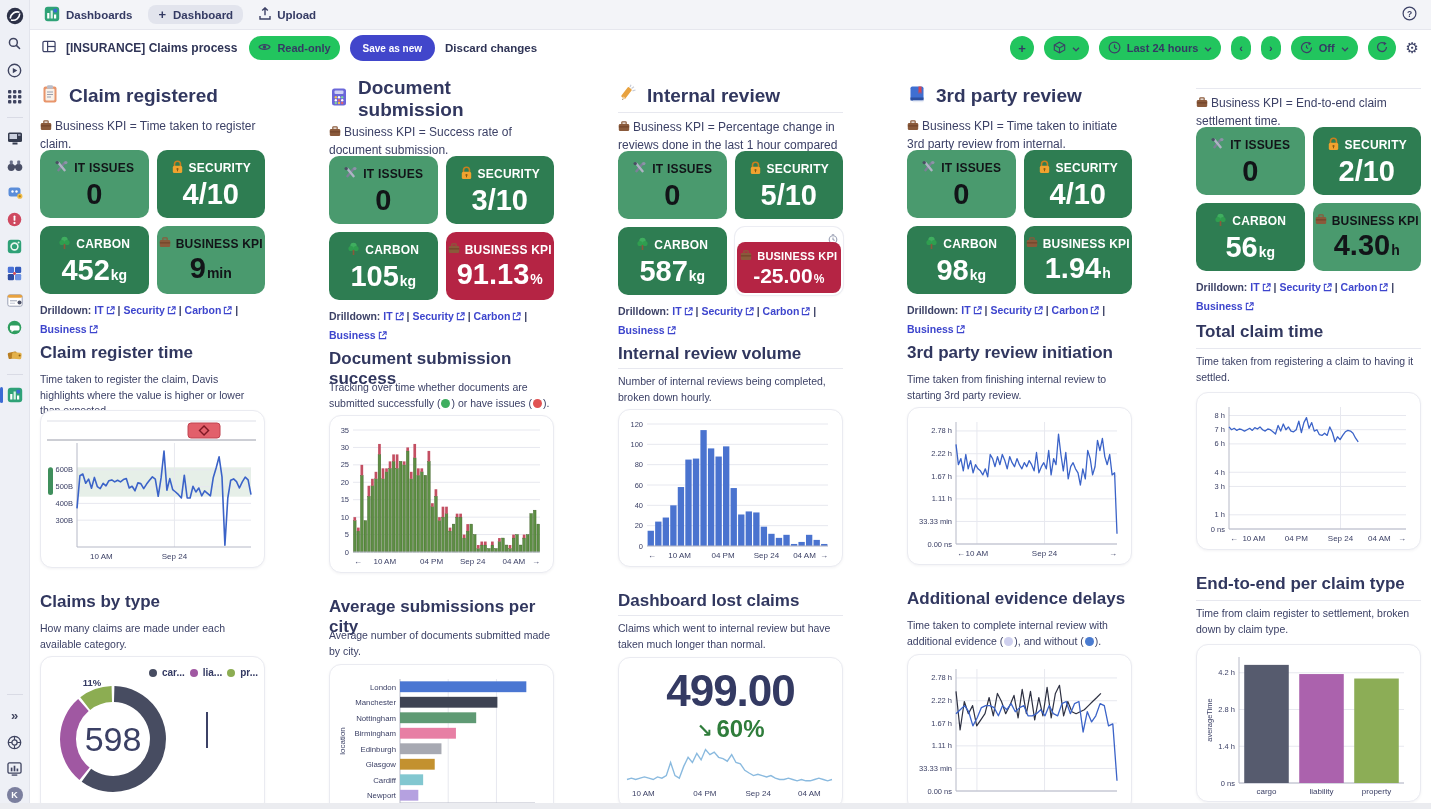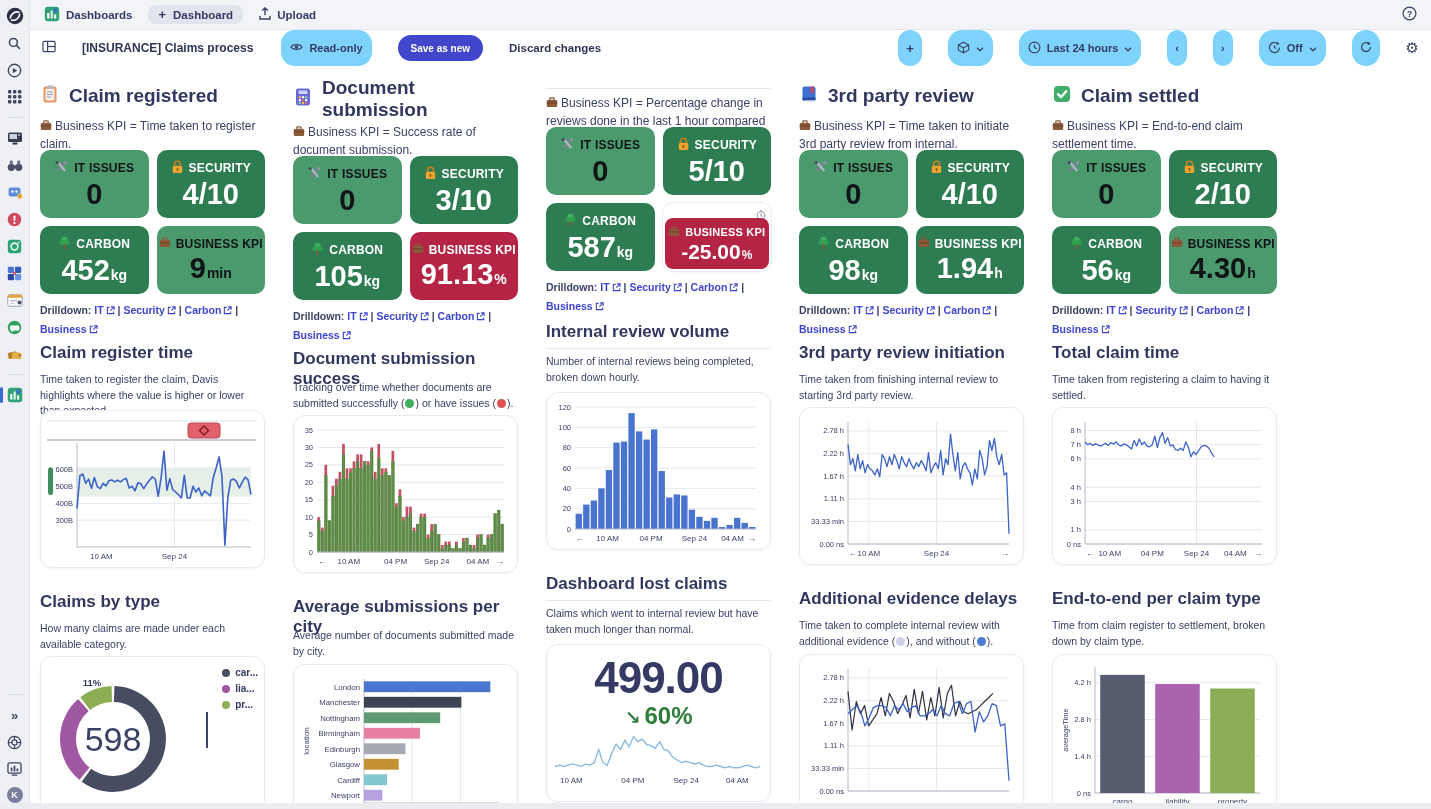--- a/index.html
+++ b/index.html
@@ -14,29 +14,29 @@
   .sb-bottom{margin-top:auto;display:flex;flex-direction:column;align-items:center;gap:9px}
   .chev2{font-size:13px;font-weight:700;color:#41465f;line-height:1}
   .avatar{width:16px;height:16px;border-radius:50%;background:#7b7f9e;color:#fff;font-size:9px;font-weight:700;display:flex;align-items:center;justify-content:center}
   
   .main{flex:1;display:flex;flex-direction:column;min-width:0}
   .topbar{height:30px;flex:0 0 30px;background:#f3f4f8;border-bottom:1px solid #e6e7ee;display:flex;align-items:center;padding:0 14px;gap:16px;font-size:11.5px;font-weight:700;color:#343a63}
   .tb-item{display:flex;align-items:center;gap:6px;cursor:pointer}
   .tab{background:#e2e4ed;border-radius:8px;padding:3px 10px;display:flex;gap:7px;align-items:center}
   .plus{font-size:13px;font-weight:700;line-height:1}
   .spacer{flex:1}
-  .toolbar{height:36px;flex:0 0 36px;background:#fff;display:flex;align-items:center;padding:0 12px;gap:26px}
+  .toolbar{height:36px;flex:0 0 36px;background:#fff;display:flex;align-items:center;padding:0 12px;gap:10px}
   .tl-title{font-size:12px;font-weight:700;color:#2f3456;margin-right:2px}
-  .pill{background:#7dd3fc;border-radius:14px;height:36px;display:flex;align-items:center;padding:0 9px;gap:6px;font-size:11px;font-weight:700;color:#343a63;cursor:pointer}
+  .pill{background:#22c55e;border-radius:14px;height:24px;display:flex;align-items:center;padding:0 9px;gap:6px;font-size:11px;font-weight:700;color:#343a63;cursor:pointer}
   .pill.sq{padding:0 8px}
   .btn-primary{background:#4146cb;color:#fff;border-radius:14px;height:26px;padding:0 13px;font-weight:700;font-size:10px;display:flex;align-items:center;cursor:pointer}
   .btn-text{font-size:11.5px;font-weight:700;color:#2f3456;cursor:pointer}
   .gear{font-size:15px;color:#3c4166;cursor:pointer;font-family:"DejaVu Sans",sans-serif}
   
-  .content{display:flex;gap:28px;padding:18px 0 0 10px;flex:1;overflow:hidden}
+  .content{display:flex;gap:64px;padding:18px 0 0 10px;flex:1;overflow:hidden}
   .col{width:225px;flex:0 0 225px;display:flex;flex-direction:column}
   .col-head{display:flex;align-items:center;gap:9px;height:30px}
   .col-title{font-size:19px;font-weight:700;color:#31375f}
   .divider{height:1px;background:#e7e8ef;margin:4px 0 0}
   .subtitle{height:36px;font-size:12px;color:#3c4166;line-height:1.5;padding-top:5px}
   .subtitle svg{vertical-align:-1px;margin-right:3px}
   .kpis{display:grid;grid-template-columns:1fr 1fr;grid-auto-rows:68px;gap:8px;margin-top:2px;height:144px}
   .tile{border-radius:10px;display:flex;flex-direction:column;align-items:center;justify-content:center;gap:3px;cursor:default}
   .tile .hd{display:flex;align-items:center;gap:5px;font-size:12px;font-weight:700;letter-spacing:.2px}
   .tile .val{font-size:29px;font-weight:700;line-height:1;display:flex;align-items:baseline}
@@ -55,21 +55,21 @@
   .drill svg{margin-left:2px;vertical-align:-1px}
   .ptitle{font-size:17px;font-weight:700;color:#31375f;margin-top:4px;height:22px}
   .pdesc{font-size:10.5px;color:#3c4166;line-height:1.5;height:34px;margin-top:5px}
   .dot{display:inline-block;width:9px;height:9px;border-radius:50%;vertical-align:-1px;margin:0 1px}
   .card{border:1px solid #eaebf1;border-radius:12px;box-shadow:0 1px 3px rgba(20,25,60,.05);padding:6px;height:158px;margin-top:4px;position:relative;background:#fff}
   .gap{height:20px;flex:0 0 20px}
   svg text{font-family:"Liberation Sans","DejaVu Sans",sans-serif}
   .stat-value{font-size:44px;font-weight:700;color:#343a63;text-align:center;margin-top:2px;letter-spacing:-1px}
   .stat-trend{font-size:24px;font-weight:700;color:#2f7d3b;text-align:center;line-height:1.1}
   .stat-trend .arr{font-size:19px;margin-right:4px;font-family:"DejaVu Sans",sans-serif}
-  .legend{position:absolute;top:10px;right:6px;display:flex;flex-direction:column;gap:5px;font-size:10px;font-weight:700;color:#343a63}
+  .legend{position:absolute;top:10px;right:6px;display:flex;flex-direction:row;gap:5px;font-size:10px;font-weight:700;color:#343a63}
   .legend .li{display:flex;align-items:center;gap:5px}
   .ldot{width:8px;height:8px;border-radius:50%}
   .lscroll{position:absolute;right:56px;top:55px;width:2px;height:36px;background:#3c4166;cursor:pointer}
   .bottom-strip{position:fixed;left:0;right:0;bottom:0;height:6px;background:#ebecf0}
 </style>
 </head>
 <body>
 
 <div class="app">
   <div class="sidebar" id="sidebar">
@@ -686,20 +686,29 @@
               <text x="60" y="96.05" text-anchor="end" font-size="7.8" fill="#3c4166">Glasgow</text>
               <rect x="64" y="103.325" width="23.142857142857142" height="10.85" fill="#82c7d0"></rect>
               <text x="60" y="111.55" text-anchor="end" font-size="7.8" fill="#3c4166">Cardiff</text>
               <rect x="64" y="118.825" width="18.32142857142857" height="10.85" fill="#b5a1e0"></rect>
               <text x="60" y="127.05" text-anchor="end" font-size="7.8" fill="#3c4166">Newport</text>
               <line x1="64" x2="199" y1="132" y2="132" stroke="#b6b9c7"></line>
               <text x="9" y="70" font-size="8" fill="#3c4166" text-anchor="middle" transform="rotate(-90 9 70)">location</text>
             </svg></div>
         </div>
         <div class="col">
+          <div class="col-head">
+            <span><svg width="20" height="20" viewBox="0 0 20 20">
+                <rect x="6" y="3" width="5" height="12" rx="1" transform="rotate(38 8.5 9)" fill="#e8a23f"></rect>
+                <path d="M4.2 15.8 L7.8 14.6 L5.6 12.2 Z" fill="#f0cfa0"></path>
+                <path d="M4.2 15.8 L5.3 15.4 L4.7 14.7 Z" fill="#40342a"></path>
+                <path d="M13.5 4.5 L16 2.8 M14.5 6.8 L17.5 6 M12 3 L13 0.8" stroke="#c9cdd8" stroke-width="1.2"></path>
+              </svg></span>
+            <span class="col-title">Internal review</span>
+          </div>
           <div class="divider"></div>
           <div class="subtitle"><span><svg width="12" height="11" viewBox="0 0 12 11">
                 <rect x="0.8" y="3" width="10.4" height="7" rx="1.3" fill="#8a5a3b"></rect>
                 <rect x="3.8" y="0.8" width="4.4" height="2.6" rx="0.8" fill="none" stroke="#8a5a3b" stroke-width="1.2"></rect>
                 <rect x="0.8" y="5.4" width="10.4" height="1" fill="#6e4026"></rect>
               </svg></span><span>Business KPI = Percentage change in reviews done in the last 1 hour compared to yesterday.</span></div>
           <div class="kpis">
             <div class="tile t-light">
               <div class="hd">
                 <span><svg width="15" height="14" viewBox="0 0 15 14">
@@ -983,27 +992,20 @@
               <text x="38" y="132.5" text-anchor="end" font-size="7.5" fill="#3c4166">0.00 ns</text>
               <line x1="62.93" x2="62.93" y1="8" y2="130" stroke="#e7e8ef"></line>
               <line x1="130.55" x2="130.55" y1="8" y2="130" stroke="#e7e8ef"></line>
               <line x1="42" x2="42" y1="8" y2="130" stroke="#b6b9c7"></line>
               <line x1="42" x2="203" y1="130" y2="130" stroke="#b6b9c7"></line>
               <polyline points="42.0,30.4 46.1,69.0 50.3,40.5 54.4,52.7 58.6,44.6 62.7,64.9 66.8,58.8 71.0,52.7 75.1,36.5 79.3,54.8 83.4,32.4 87.5,40.5 91.7,52.7 95.8,44.6 100.0,34.4 104.1,56.8 108.2,28.3 112.4,52.7 116.5,30.4 120.7,58.8 124.8,36.5 128.9,54.8 133.1,26.3 137.2,56.8 141.4,32.4 145.5,24.3 149.6,54.8 153.8,40.5 157.9,50.7 162.1,52.7 166.2,50.7 170.3,48.7 174.5,44.6 178.6,40.5 182.8,36.5 186.9,32.4" fill="none" stroke="#2e3142" stroke-width="1.2" stroke-linejoin="round"></polyline>
               <polyline points="42.0,52.7 46.2,48.7 50.5,44.6 54.7,50.7 58.9,64.9 63.2,56.8 67.4,46.6 71.7,44.6 75.9,44.6 80.1,46.6 84.4,54.8 88.6,44.6 92.8,48.7 97.1,42.6 101.3,50.7 105.6,46.6 109.8,44.6 114.0,54.8 118.3,54.8 122.5,52.7 126.7,48.7 131.0,54.8 135.2,44.6 139.4,52.7 143.7,54.8 147.9,42.6 152.2,40.5 156.4,52.7 160.6,42.6 164.9,40.5 169.1,71.0 173.3,50.7 177.6,60.9 181.8,54.8 186.1,42.6 190.3,44.6 194.5,64.9 198.8,62.9 203.0,119.8" fill="none" stroke="#3b63c8" stroke-width="1.3" stroke-linejoin="round"></polyline>
             </svg></div>
         </div>
         <div class="col">
-          <div class="col-head">
-            <span><svg width="20" height="20" viewBox="0 0 20 20">
-                <rect x="2" y="2" width="16" height="16" rx="4" fill="#3fae6a"></rect>
-                <path d="M6 10.2 L9 13.2 L14.2 7.2" stroke="#fff" stroke-width="2.4" fill="none" stroke-linecap="round" stroke-linejoin="round"></path>
-              </svg></span>
-            <span class="col-title">Claim settled</span>
-          </div>
           <div class="divider"></div>
           <div class="subtitle"><span><svg width="12" height="11" viewBox="0 0 12 11">
                 <rect x="0.8" y="3" width="10.4" height="7" rx="1.3" fill="#8a5a3b"></rect>
                 <rect x="3.8" y="0.8" width="4.4" height="2.6" rx="0.8" fill="none" stroke="#8a5a3b" stroke-width="1.2"></rect>
                 <rect x="0.8" y="5.4" width="10.4" height="1" fill="#6e4026"></rect>
               </svg></span><span>Business KPI = End-to-end claim settlement time.</span></div>
           <div class="kpis">
             <div class="tile t-light">
               <div class="hd">
                 <span><svg width="15" height="14" viewBox="0 0 15 14">

